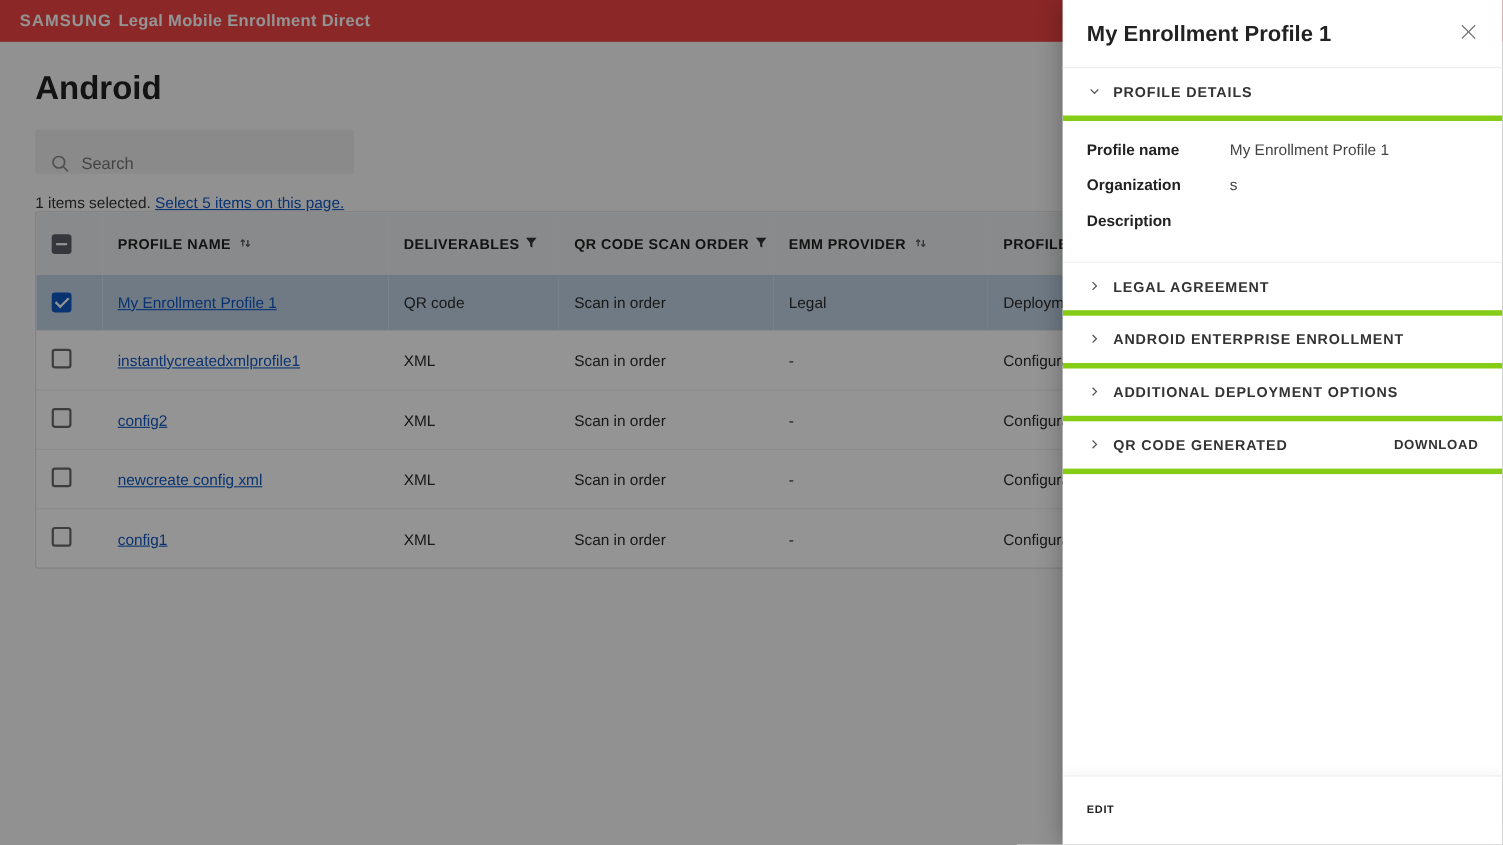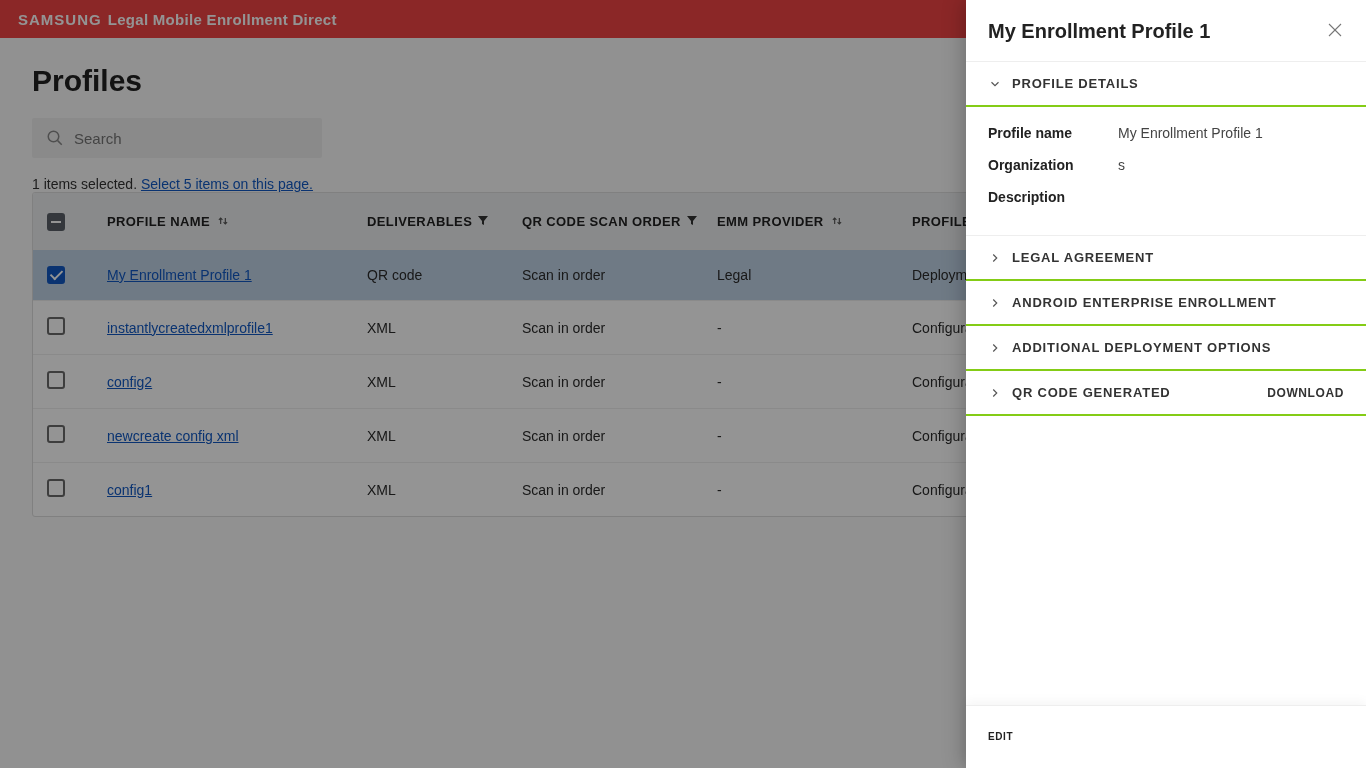--- a/index.html
+++ b/index.html
@@ -31,21 +31,21 @@
   .content {
     padding: 26px 32px;
   }
   .page-title {
     font-size: 30px;
     font-weight: 700;
     margin-bottom: 20px;
   }
   .searchbar {
     display: flex;
-    align-items: center;
+    align-items: flex-end;
     width: 290px;
     height: 40px;
     background: #eee;
     border-radius: 2px;
     padding: 0 14px;
     margin-bottom: 18px;
   }
   .searchbar svg { flex: 0 0 auto; }
   .searchbar input {
     border: 0; outline: 0; background: transparent;
@@ -136,26 +136,26 @@
     display: flex; align-items: center; justify-content: space-between;
     padding: 20px 22px 18px 22px;
     border-bottom: 1px solid #eee;
   }
   .panel-header h2 { font-size: 20px; font-weight: 700; }
   .panel-header .close { cursor: pointer; color:#777; }
 
   .panel-body { flex: 1 1 auto; overflow: auto; }
 
   .section-hdr {
-    display: flex; align-items: flex-end; gap: 10px;
+    display: flex; align-items: flex-start; gap: 10px;
     padding: 14px 22px;
     font-size: 13px; font-weight: 700; letter-spacing: .8px;
     text-transform: uppercase;
     color: #333;
-    border-bottom: 2px solid #84cc16;
+    border-bottom: 5px solid #84cc16;
     cursor: pointer;
     justify-content: flex-start;
   }
   .section-hdr .rtxt { margin-left:auto; font-weight:600; font-size:12px; letter-spacing:.6px; }
   .section-hdr svg { flex:0 0 auto; }
 
   .details {
     padding: 10px 22px 22px 22px;
     border-bottom: 1px solid #eee;
   }
@@ -175,21 +175,21 @@
 </style>
 </head>
 <body>
 
 <div class="topbar">
   <span class="brand">SAMSUNG</span>
   <span class="prod">Legal Mobile Enrollment Direct</span>
 </div>
 
 <div class="content">
-  <h1 class="page-title">Profiles</h1>
+  <h1 class="page-title">Android</h1>
 
   <div class="searchbar">
     <svg width="18" height="18" viewBox="0 0 24 24" fill="none" stroke="#888" stroke-width="2">
       <circle cx="10" cy="10" r="7"></circle>
         <line x1="21" y1="21" x2="15.5" y2="15.5"></line>
     </svg>
     <input placeholder="Search" style="">
   </div>
 
   <div class="selection-line">

